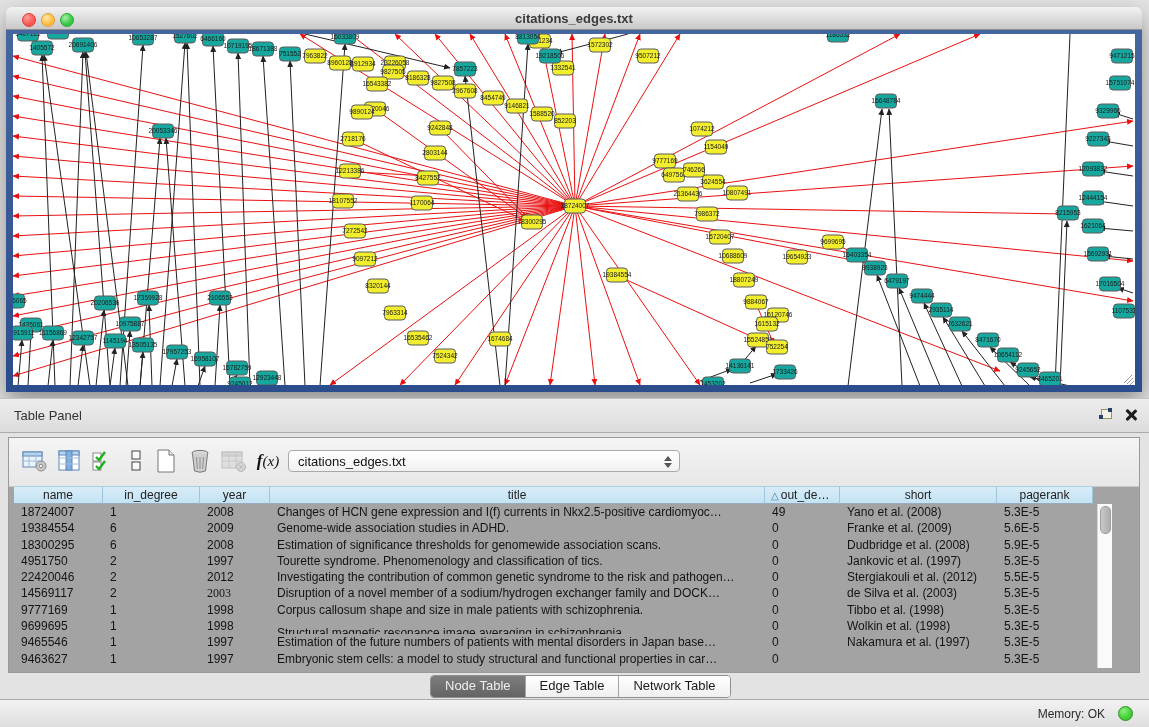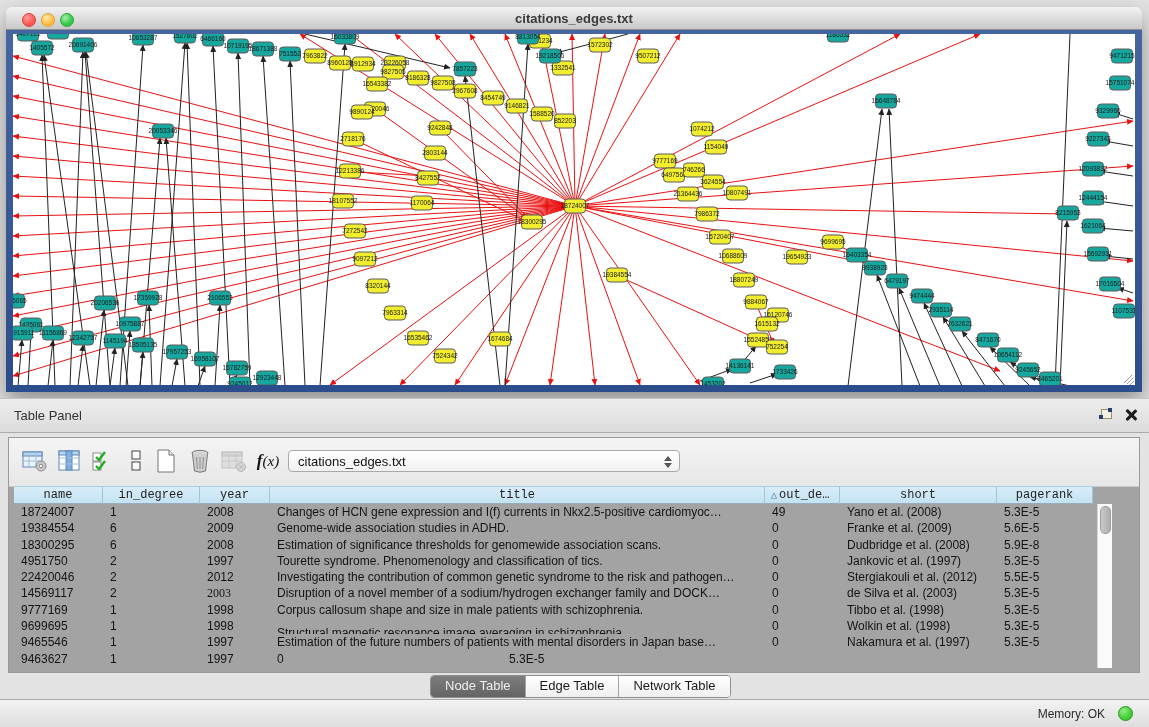--- a/index.html
+++ b/index.html
@@ -43,21 +43,21 @@
   .fx b{font-size:17px;}
   .dropdown{position:absolute;left:279px;top:12px;width:392px;height:22px;background:linear-gradient(#ffffff,#f1f1f1);
         border:1px solid #a9a9a9;border-radius:4px;box-sizing:border-box;}
   .dropdown .val{position:absolute;left:9px;top:3px;font-size:13px;color:#111;}
   .dd-arrows{position:absolute;right:7px;top:4px;width:9px;height:14px;}
   .dd-arrows .up{position:absolute;left:1px;top:1px;width:0;height:0;
         border-left:4px solid transparent;border-right:4px solid transparent;border-bottom:5px solid #555;}
   .dd-arrows .dn{position:absolute;left:1px;bottom:1px;width:0;height:0;
         border-left:4px solid transparent;border-right:4px solid transparent;border-top:5px solid #555;}
   
-  .thead{position:absolute;left:5px;top:48px;height:28px;display:flex;font-family:Liberation Mono, monospace;}
+  .thead{position:absolute;left:5px;top:48px;height:28px;display:flex;}
   .th{box-sizing:border-box;height:18px;background:linear-gradient(#d9edf9,#c3e2f3);
       border-right:1px solid #9fc6db;border-top:1px solid #aacfe2;border-bottom:1px solid #9ab;
       font-size:12px;color:#222;text-align:center;line-height:17px;
       overflow:hidden;white-space:nowrap;}
   .th .sort{color:#4e7f9e;font-size:10px;margin-right:2px;}
   .tbody{position:absolute;left:5px;top:66px;width:1079px;height:164px;overflow:hidden;}
   .tr{display:flex;height:16.3px;line-height:16.3px;}
   .td{box-sizing:border-box;padding-left:7px;font-size:12px;color:#141414;
       overflow:hidden;white-space:nowrap;}
   .vscroll{position:absolute;left:1088px;top:66px;width:14px;height:164px;background:#fafafa;
@@ -555,21 +555,21 @@
           <div class="td" style="width: 157px;">Franke et al. (2009)</div>
           <div class="td" style="width: 96px;">5.6E-5</div>
         </div>
         <div class="tr">
           <div class="td" style="width: 89px;">18300295</div>
           <div class="td" style="width: 97px;">6</div>
           <div class="td" style="width: 70px;">2008</div>
           <div class="td" style="width: 495px;">Estimation of significance thresholds for genomewide association scans.</div>
           <div class="td" style="width: 75px;">0</div>
           <div class="td" style="width: 157px;">Dudbridge et al. (2008)</div>
-          <div class="td" style="width: 96px;">5.9E-8</div>
+          <div class="td" style="width: 96px;">5.9E-5</div>
         </div>
         <div class="tr">
           <div class="td" style="width: 89px;">4951750</div>
           <div class="td" style="width: 97px;">2</div>
           <div class="td" style="width: 70px;">1997</div>
           <div class="td" style="width: 495px;">Tourette syndrome. Phenomenology and classification of tics.</div>
           <div class="td" style="width: 75px;">0</div>
           <div class="td" style="width: 157px;">Jankovic et al. (1997)</div>
           <div class="td" style="width: 96px;">5.3E-5</div>
         </div>
@@ -615,20 +615,21 @@
           <div class="td" style="width: 70px;">1997</div>
           <div class="td" style="width: 495px;">Estimation of the future numbers of patients with mental disorders in Japan base…</div>
           <div class="td" style="width: 75px;">0</div>
           <div class="td" style="width: 157px;">Nakamura et al. (1997)</div>
           <div class="td" style="width: 96px;">5.3E-5</div>
         </div>
         <div class="tr">
           <div class="td" style="width: 89px;">9463627</div>
           <div class="td" style="width: 97px;">1</div>
           <div class="td" style="width: 70px;">1997</div>
+          <div class="td" style="width: 495px;">Embryonic stem cells: a model to study structural and functional properties in car…</div>
           <div class="td" style="width: 75px;">0</div>
           <div class="td" style="width: 157px; margin-top: 16px;">Hescheler et al. (1997)</div>
           <div class="td" style="width: 96px;">5.3E-5</div>
         </div>
       </div>
     <div class="vscroll">
       <div class="vthumb"></div>
     </div>
   </div>
 

